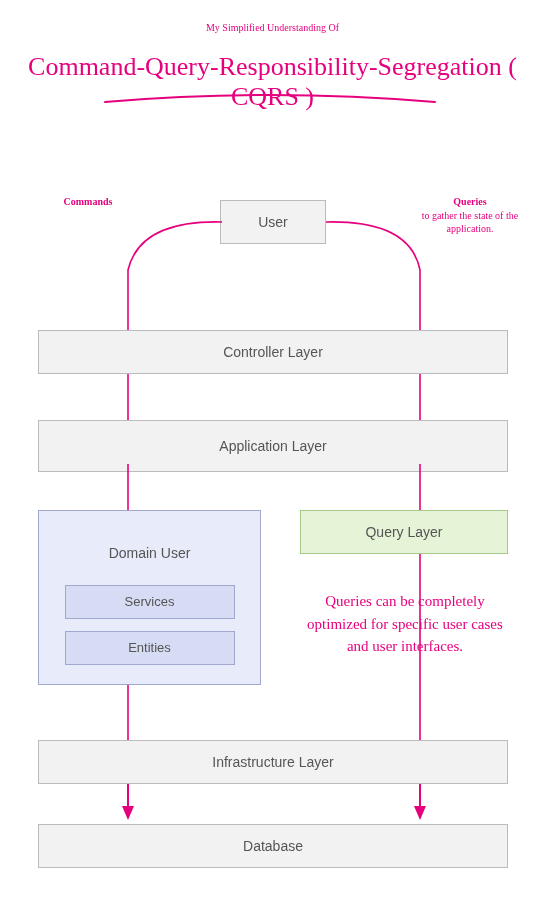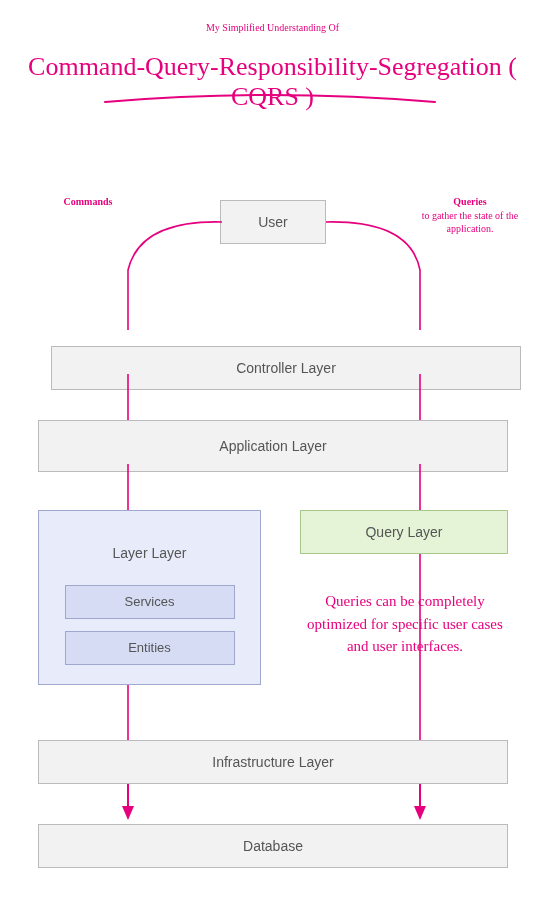--- a/index.html
+++ b/index.html
@@ -41,21 +41,21 @@
   position: absolute;
   background: #f2f2f2;
   border: 1px solid #bbb;
   display: flex;
   align-items: center;
   justify-content: center;
   font-size: 14px;
   color: #555;
 }
 .user-box { top: 200px; left: 220px; width: 106px; height: 44px; }
-.controller-box { top: 330px; left: 51px; width: 470px; height: 44px; margin-top: 16px; }
+.controller-box { top: 330px; left: 38px; width: 470px; height: 44px; }
 .app-box { top: 420px; left: 38px; width: 470px; height: 52px; }
 .domain-box {
   top: 510px; left: 38px; width: 223px; height: 175px;
   background: #e8ecfa;
   border: 1px solid #a0a8d0;
   align-items: flex-start;
   padding-top: 20px;
   flex-direction: column;
 }
 .domain-label { font-size: 14px; color: #555; margin-bottom: 18px; width: 100%; text-align: center; }
@@ -114,21 +114,21 @@
   <span class="h">Queries</span><br>
   <span>to gather the state of the application.</span>
 </div>
 <div class="annot handwritten annot-note">Queries can be completely optimized for specific user cases and user interfaces.</div>
 
 <div class="box user-box">User</div>
 <div class="box controller-box">Controller Layer</div>
 <div class="box app-box">Application Layer</div>
 
 <div class="box domain-box">
-  <div class="domain-label">Layer Layer</div>
+  <div class="domain-label">Domain User</div>
   <div class="inner-box">Services</div>
   <div class="inner-box">Entities</div>
 </div>
 
 <div class="box query-box">Query Layer</div>
 <div class="box infra-box">Infrastructure Layer</div>
 <div class="box db-box">Database</div>
 
 <svg class="lines">
   <defs>

